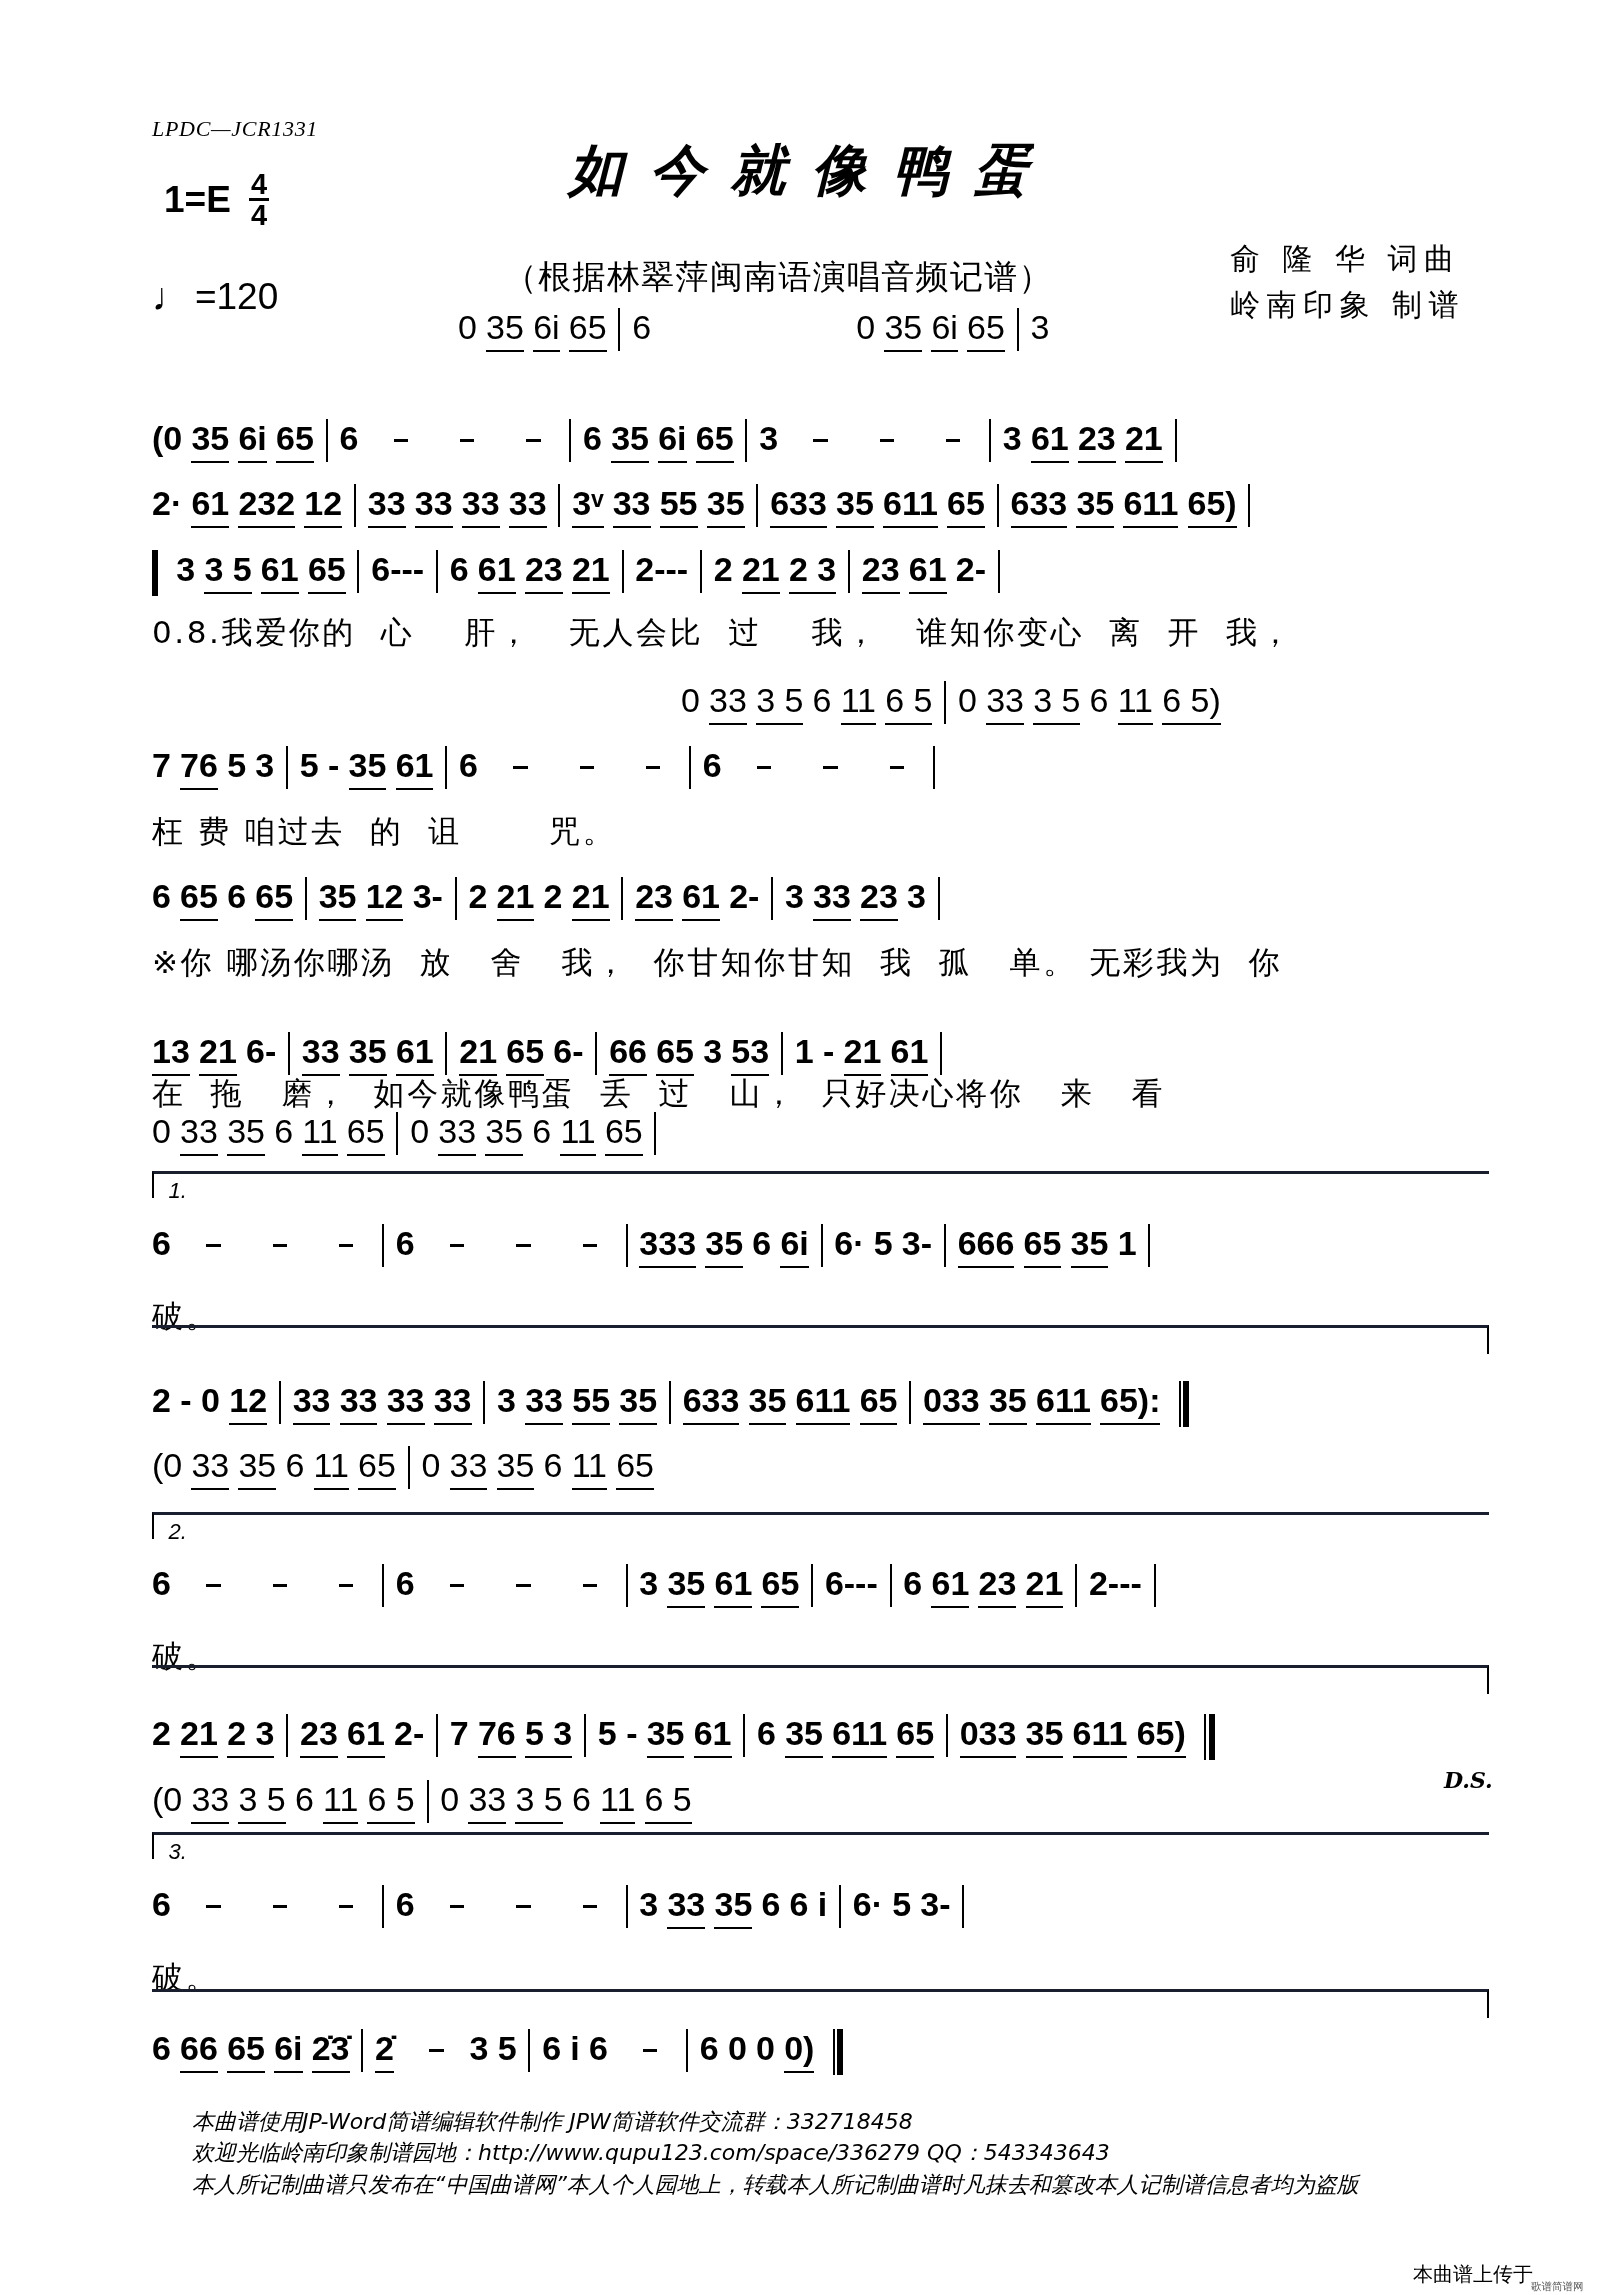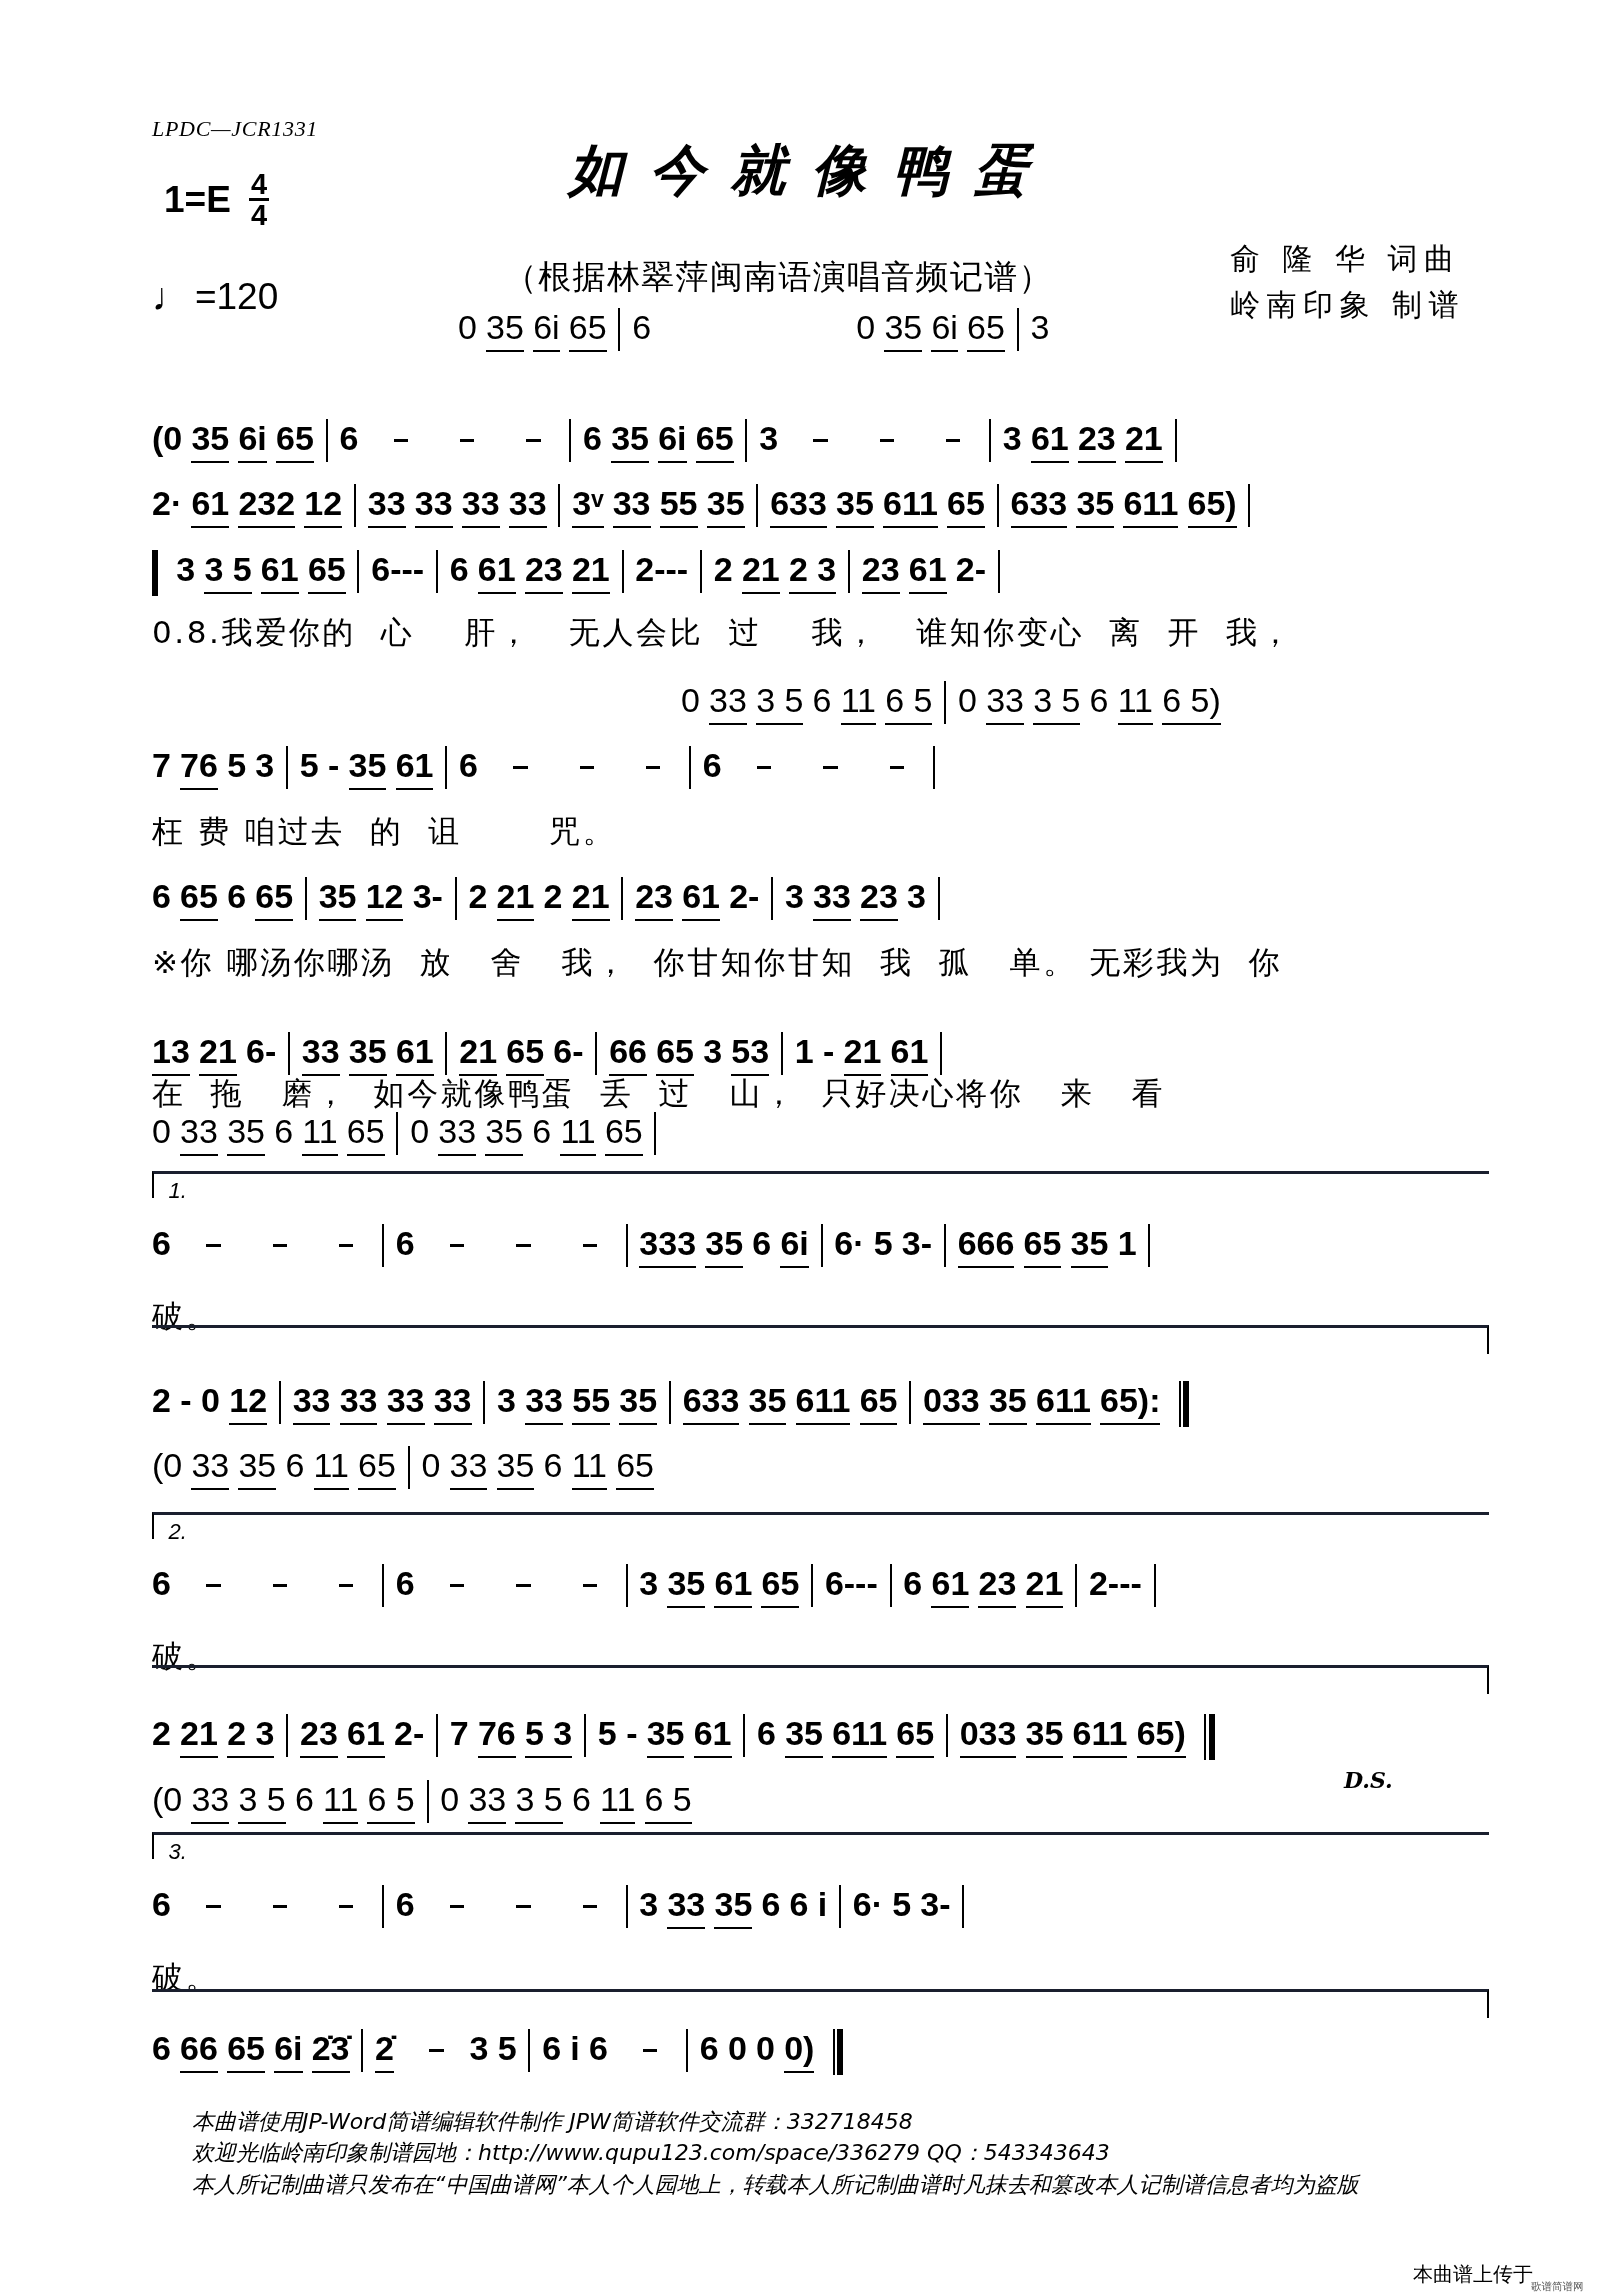--- a/index.html
+++ b/index.html
@@ -23,21 +23,21 @@
   .tok { position: relative; display: inline-block; margin-right: 9.2px; text-align: center; line-height: 39px; }
   .tok.u1 { border-bottom: 2.6px solid #000; padding-bottom: 2.6px; }
   .bar { display: inline-block; width: 2px; height: 43px; background: #000; margin: 0 11.8px 0 2.6px; }
   .final { display: inline-block; width: 2.6px; height: 46px; border-left: 2px solid #000; border-right: 6.5px solid #000; margin-left: 9.2px; }
   .repstart { display: inline-block; width: 6.5px; height: 46px; border-left: 6.5px solid #000; margin-right: 11.8px; position: relative; }
   .dash { display: inline-block; width: 14.4px; height: 3.9px; background: #000; margin: 19.6px 26px 0 26px; }
   .lyric { position: absolute; left: 152px; font-size: 31px; font-family: "DejaVu Sans", sans-serif; letter-spacing: 2.6px; white-space: pre; }
   .volta { position: absolute; left: 152px; height: 23.6px; border-top: 3.9px solid #1a1f2e; border-left: 2px solid #000; }
   .volta span { position: absolute; left: 14.4px; top: 3.9px; font-size: 22px; font-style: italic; }
   .voltaend { position: absolute; left: 152px; width: 1335px; border-top: 3.9px solid #1a1f2e; height: 26px; border-right: 2px solid #000; }
-  .ds { position: absolute; left: 1344px; top: 1767px; font-size: 22px; font-style: italic; font-weight: bold; font-family: "DejaVu Serif", serif; }
+  .ds { position: absolute; left: 1444px; top: 1767px; font-size: 22px; font-style: italic; font-weight: bold; font-family: "DejaVu Serif", serif; }
   .foot { position: absolute; left: 152px; font-size: 22px; font-style: italic; font-family: "DejaVu Sans", sans-serif; margin-left: 40px; }
   .wm { position: absolute; left: 1413px; top: 2261px; font-size: 20px; }
   .wm2 { position: absolute; left: 1531px; top: 2280px; font-size: 10.5px; color: #555; }
   .wm2 b { color: #c85a1e; font-weight: normal; }
 </style>
 </head>
 <body>
 
 <div class="abs code">LPDC—JCR1331</div>
 <div class="abs title">如今就像鸭蛋</div>

